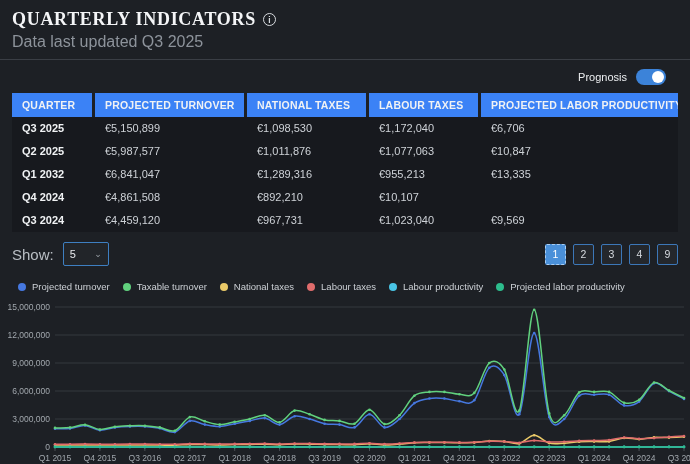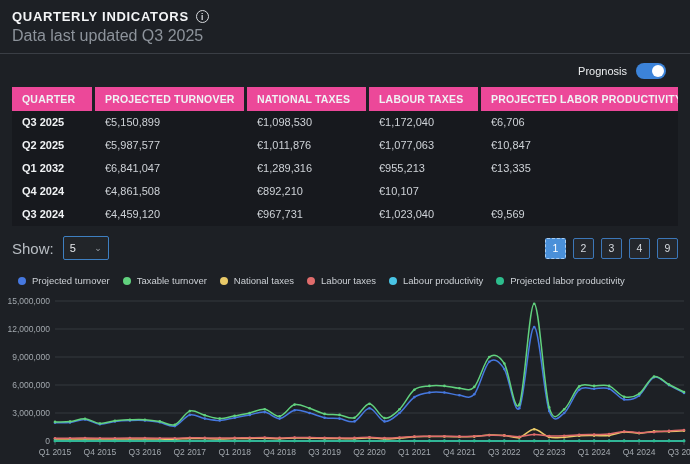--- a/index.html
+++ b/index.html
@@ -2,34 +2,34 @@
 <html><head>
 <meta charset="utf-8">
 <style>
   * { margin:0; padding:0; box-sizing:border-box; }
   html,body { width:690px; height:464px; overflow:hidden; }
   body { background:#1d2025; font-family:"Liberation Sans", sans-serif; color:#e8eaed; }
   .app { width:690px; height:464px; overflow:hidden; }
 
   .header { padding:9px 12px 8px 12px; border-bottom:1px solid #3a3e45; }
   .title-row { display:flex; align-items:center; gap:7px; }
-  .title { font-size:13px; font-weight:800; letter-spacing:.7px; color:#f4f5f7; }
+  .title { font-size:18px; font-weight:800; letter-spacing:.7px; color:#f4f5f7;font-family:Liberation Serif, serif; }
   .info-icon { width:13px; height:13px; border:1.2px solid #d8dbdf; border-radius:50%;
     display:inline-flex; align-items:center; justify-content:center; font-size:8.5px;
     color:#d8dbdf; font-weight:700; cursor:pointer; }
   .subtitle { margin-top:3px; font-size:16px; color:#8d939b; }
 
   .prognosis-row { padding:9px 24px 2px; display:flex; justify-content:flex-end; align-items:center; gap:9px; }
   .prognosis-label { font-size:11px; color:#eceef0; }
   .toggle { width:30px; height:16px; border-radius:8px; background:#3c83d9; position:relative; cursor:pointer; }
   .toggle .knob { position:absolute; top:2px; right:2px; width:12px; height:12px; border-radius:50%; background:#fff; }
 
   .table { margin:6px 12px 0; }
   .thead, .tr { display:grid; grid-template-columns:80px 149px 119px 109px 1fr; gap:3px; }
-  .th { background:#ec4899; height:24px; line-height:24px; padding-left:10px;
+  .th { background:#3b82f6; height:24px; line-height:24px; padding-left:10px;
     font-size:10.5px; font-weight:700; color:#f0f2f4; letter-spacing:.2px; white-space:nowrap;
     overflow:hidden; cursor:pointer; }
   .tbody { background:#17191e; }
   .tr { height:23px; }
   .td { line-height:23px; padding-left:10px; font-size:11px; color:#ced2d7; white-space:nowrap; }
   .td.quarter { font-weight:700; color:#f0f2f4; }
 
   .show-row { margin:10px 12px 0; display:flex; justify-content:space-between; align-items:center; }
   .show-left { display:flex; align-items:center; }
   .show-label { font-size:15px; color:#b9bec4; }

